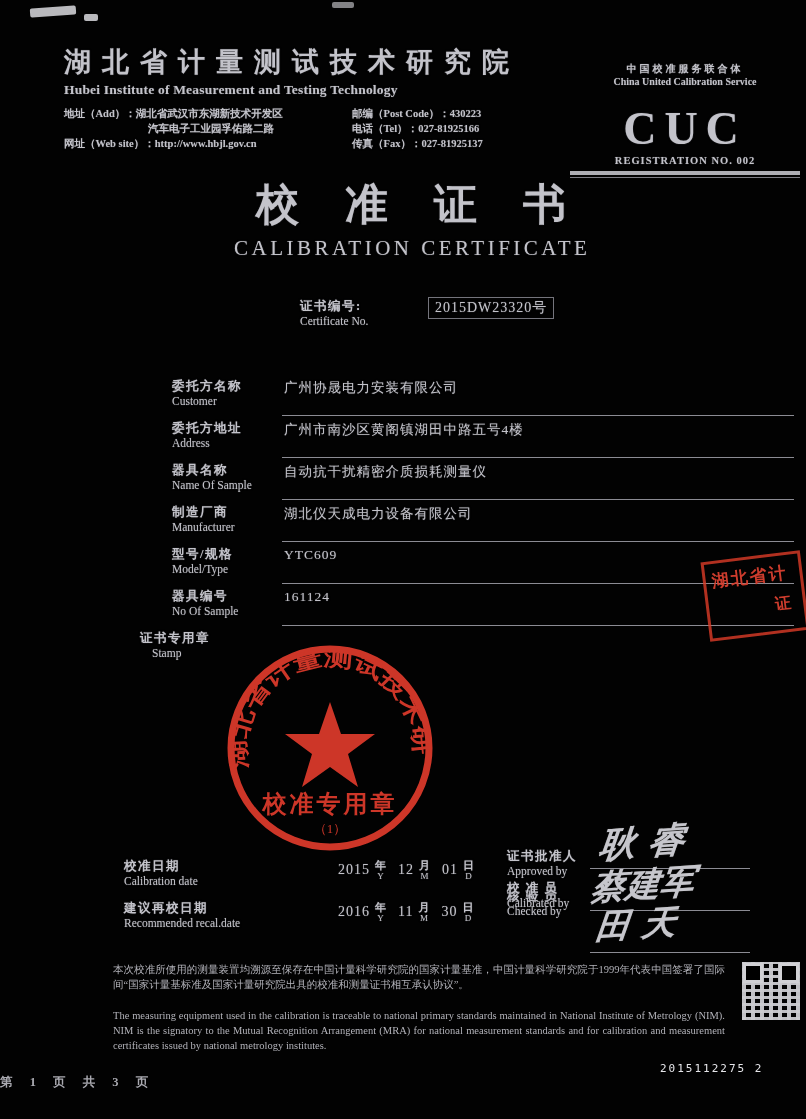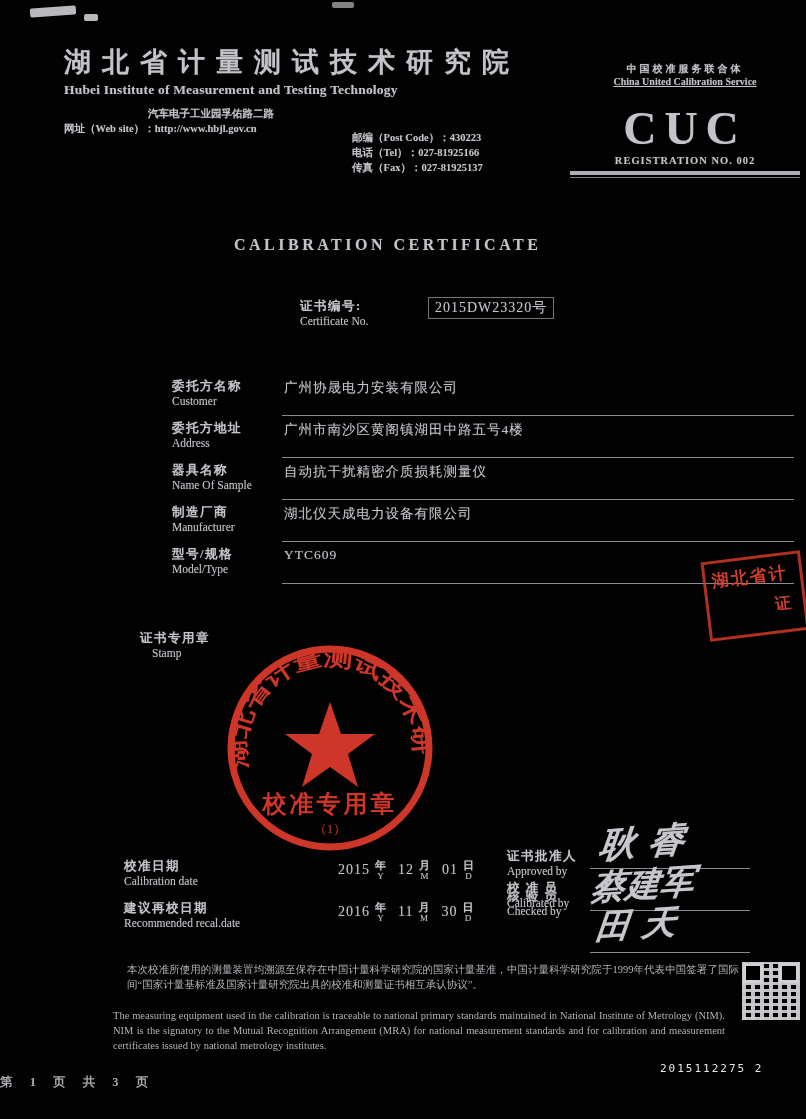--- a/index.html
+++ b/index.html
@@ -8,27 +8,27 @@
     font-family:"Liberation Serif","DejaVu Serif",serif;color:#c7c7cd;
   }
   .abs{position:absolute;}
   .ghost{color:#c3c3ca;text-shadow:0 0 2px rgba(20,20,24,.9),0 0 1px rgba(255,255,255,.35);}
   
   .inst-cn{font-size:27px;font-weight:bold;letter-spacing:11px;white-space:nowrap;}
   .inst-en{font-size:13.5px;font-weight:bold;letter-spacing:.2px;white-space:nowrap;}
   .contact{font-size:10.5px;font-weight:bold;line-height:15px;}
   .contact .ind{padding-left:84px;}
   .cuc-cn{font-size:10px;font-weight:bold;letter-spacing:3px;white-space:nowrap;}
-  .cuc-en{font-size:10px;font-weight:bold;white-space:nowrap;text-decoration:underline;}
+  .cuc-en{font-size:10px;font-weight:bold;white-space:nowrap;}
   .cuc-logo{font-size:46px;font-weight:bold;letter-spacing:8px;font-family:"Liberation Serif",serif;}
   .cuc-reg{font-size:10.5px;font-weight:bold;letter-spacing:1px;}
   .cuc-rule{border-top:4px solid #aeaeb4;border-bottom:1px solid #7d7d84;height:2px;}
   
   .title-cn{font-size:43px;font-weight:bold;letter-spacing:46px;white-space:nowrap;}
-  .title-en{font-size:16px;font-weight:bold;letter-spacing:3.5px;white-space:nowrap;}
+  .title-en{font-size:21px;font-weight:normal;letter-spacing:3.5px;white-space:nowrap;}
   
   .lbl-cn{font-size:12.5px;font-weight:bold;letter-spacing:1.5px;white-space:nowrap;}
   .lbl-en{font-size:11.5px;white-space:nowrap;}
   .certno-val{font-size:14px;letter-spacing:1px;border:1px solid #74747c;padding:1px 6px;}
   
   .frow{position:absolute;left:172px;width:622px;height:42px;}
   .frow .labels{position:absolute;left:0;top:0;width:108px;}
   .frow .val{position:absolute;left:112px;top:1px;font-size:13.5px;letter-spacing:1px;white-space:nowrap;}
   .frow .rule{position:absolute;left:110px;right:0;bottom:4px;border-bottom:1.5px solid #8b8b93;}
   
@@ -65,38 +65,40 @@
 <div class="page">
 
   <div class="abs artifact" style="left:30px;top:7px;width:46px;height:9px;transform:rotate(-4deg);"></div>
   <div class="abs artifact" style="left:84px;top:14px;width:14px;height:7px;"></div>
   <div class="abs artifact" style="left:332px;top:2px;width:22px;height:6px;opacity:.6;"></div>
 
   <div class="abs inst-cn ghost" style="left:64px;top:44px;">湖北省计量测试技术研究院</div>
   <div class="abs inst-en ghost" style="left:64px;top:82px;">Hubei Institute of Measurement and Testing Technology</div>
 
   <div class="abs contact ghost" style="left:64px;top:106px;width:300px;">
+    <div><span>地址（Add）：</span><span>湖北省武汉市东湖新技术开发区</span></div>
     <div class="ind">汽车电子工业园孚佑路二路</div>
     <div><span>网址（Web site）：</span><span>http://www.hbjl.gov.cn</span></div>
   </div>
 
-  <div class="abs contact ghost" style="left:352px;top:106px;width:210px;margin-top:24px;">
+  <div class="abs contact ghost" style="left:352px;top:106px;width:210px;">
     <div><span>邮编（Post Code）：</span><span>430223</span></div>
     <div><span>电话（Tel）：</span><span>027-81925166</span></div>
     <div><span>传真（Fax）：</span><span>027-81925137</span></div>
   </div>
 
   <div class="abs" style="left:570px;top:62px;width:230px;text-align:center;">
     <div class="cuc-cn ghost">中国校准服务联合体</div>
     <div class="cuc-en ghost">China United Calibration Service</div>
     <div class="cuc-logo ghost" style="margin-top:15px;">CUC</div>
     <div class="cuc-reg ghost">REGISTRATION NO. 002</div>
     <div class="cuc-rule" style="margin-top:5px;"></div>
   </div>
 
+  <div class="abs title-cn ghost" style="left:256px;top:176px;">校准证书</div>
   <div class="abs title-en ghost" style="left:234px;top:236px;">CALIBRATION CERTIFICATE</div>
 
   <div class="abs" style="left:300px;top:298px;">
     <div class="lbl-cn ghost">证书编号:</div>
     <div class="lbl-en ghost">Certificate No.</div>
   </div>
   <div class="abs certno-val ghost" style="left:428px;top:297px;">2015DW23320号</div>
 
   <div class="frow" style="top:378px;">
     <div class="labels">
@@ -129,20 +131,28 @@
       </div>
     <div class="val ghost">湖北仪天成电力设备有限公司</div>
       <div class="rule"></div>
   </div>
   <div class="frow" style="top:546px;">
     <div class="labels">
         <div class="lbl-cn ghost">型号/规格</div>
         <div class="lbl-en ghost">Model/Type</div>
       </div>
     <div class="val ghost">YTC609</div>
+      <div class="rule"></div>
+  </div>
+  <div class="frow" style="top:588px;">
+    <div class="labels">
+        <div class="lbl-cn ghost">器具编号</div>
+        <div class="lbl-en ghost">No Of Sample</div>
+      </div>
+    <div class="val ghost">161124</div>
       <div class="rule"></div>
   </div>
 
   <div class="abs corner-stamp" style="left:705px;top:556px;">
     <span class="l1">湖北省计</span>
     <span class="l2">证</span>
   </div>
 
   <div class="abs" style="left:140px;top:630px;">
     <div class="lbl-cn ghost">证书专用章</div>
@@ -198,21 +208,21 @@
   <div class="abs" style="left:124px;top:900px;">
     <div class="lbl-cn ghost">建议再校日期</div>
     <div class="lbl-en ghost">Recommended recal.date</div>
   </div>
   <div class="abs ghost" style="left:338px;top:902px;">
     <span class="dval">2016</span><span class="dunit"><span class="cn">年</span><span class="en">Y</span></span>
     <span class="dval">11</span><span class="dunit"><span class="cn">月</span><span class="en">M</span></span>
     <span class="dval">30</span><span class="dunit"><span class="cn">日</span><span class="en">D</span></span>
   </div>
 
-  <div class="abs note" style="left:113px;top:962px;width:612px;margin-left:14px;">本次校准所使用的测量装置均溯源至保存在中国计量科学研究院的国家计量基准，中国计量科学研究院于1999年代表中国签署了国际间“国家计量基标准及国家计量研究院出具的校准和测量证书相互承认协议”。</div>
+  <div class="abs note" style="left:113px;top:962px;width:612px;">本次校准所使用的测量装置均溯源至保存在中国计量科学研究院的国家计量基准，中国计量科学研究院于1999年代表中国签署了国际间“国家计量基标准及国家计量研究院出具的校准和测量证书相互承认协议”。</div>
   <div class="abs note" style="left:113px;top:1008px;width:612px;">The measuring equipment used in the calibration is traceable to national primary standards maintained in National Institute of Metrology (NIM). NIM is the signatory to the Mutual Recognition Arrangement (MRA) for national measurement standards and for calibration and measurement certificates issued by national metrology institutes.</div>
 
   <div class="abs qr" style="left:742px;top:962px;"></div>
 
   <div class="abs serial" style="left:660px;top:1062px;">2015112275  2</div>
   <div class="abs pageinfo" style="left:0;top:1074px;width:806px;text-align:left;">第 1 页  共 3 页</div>
 
 </div>
 
 </body></html>

